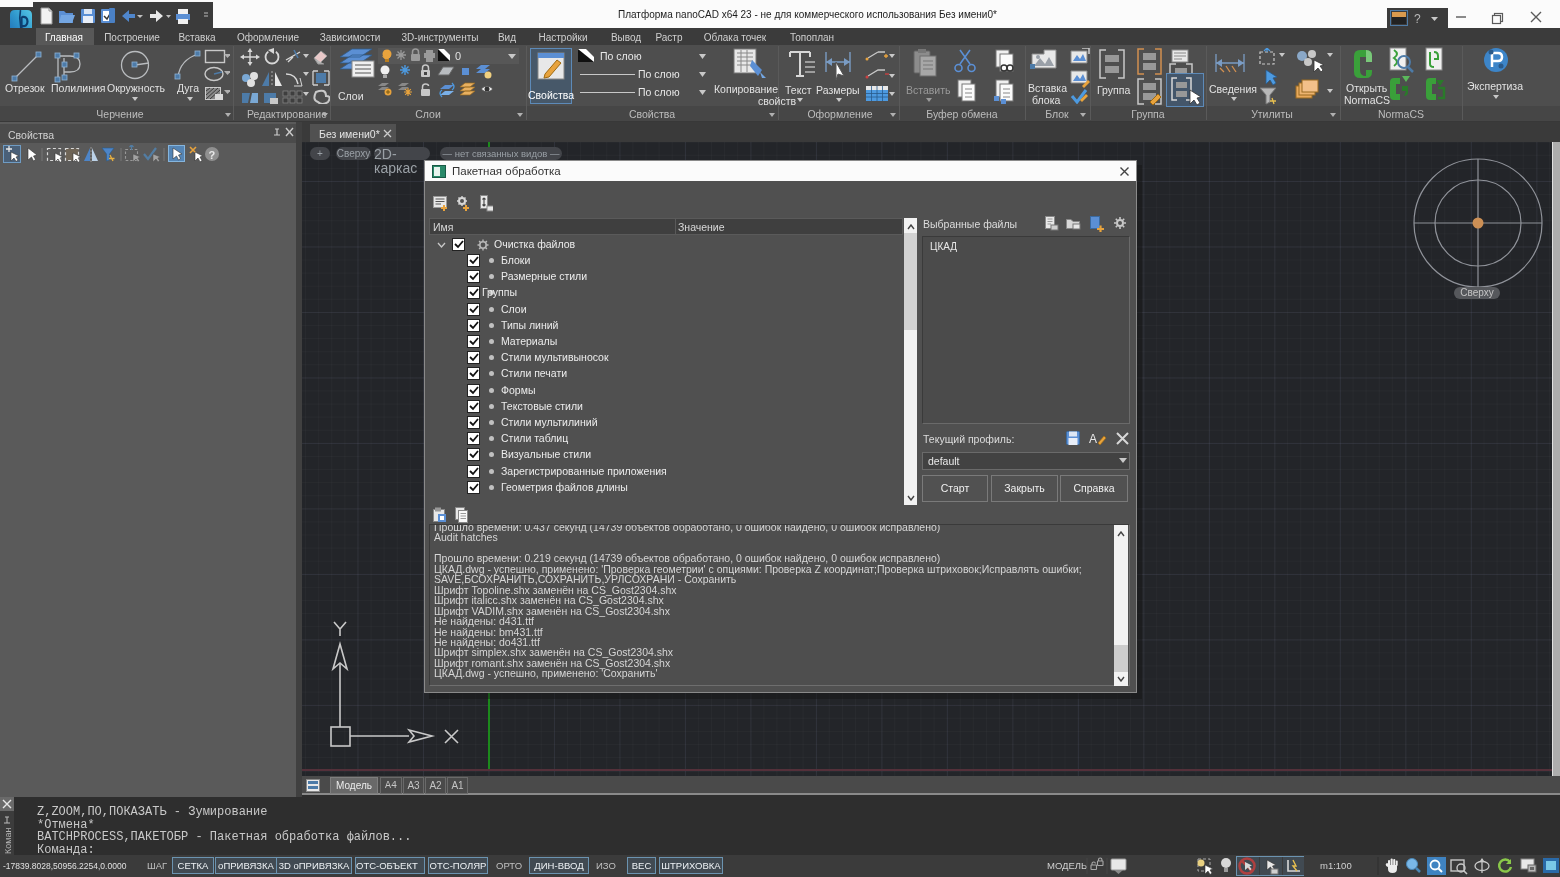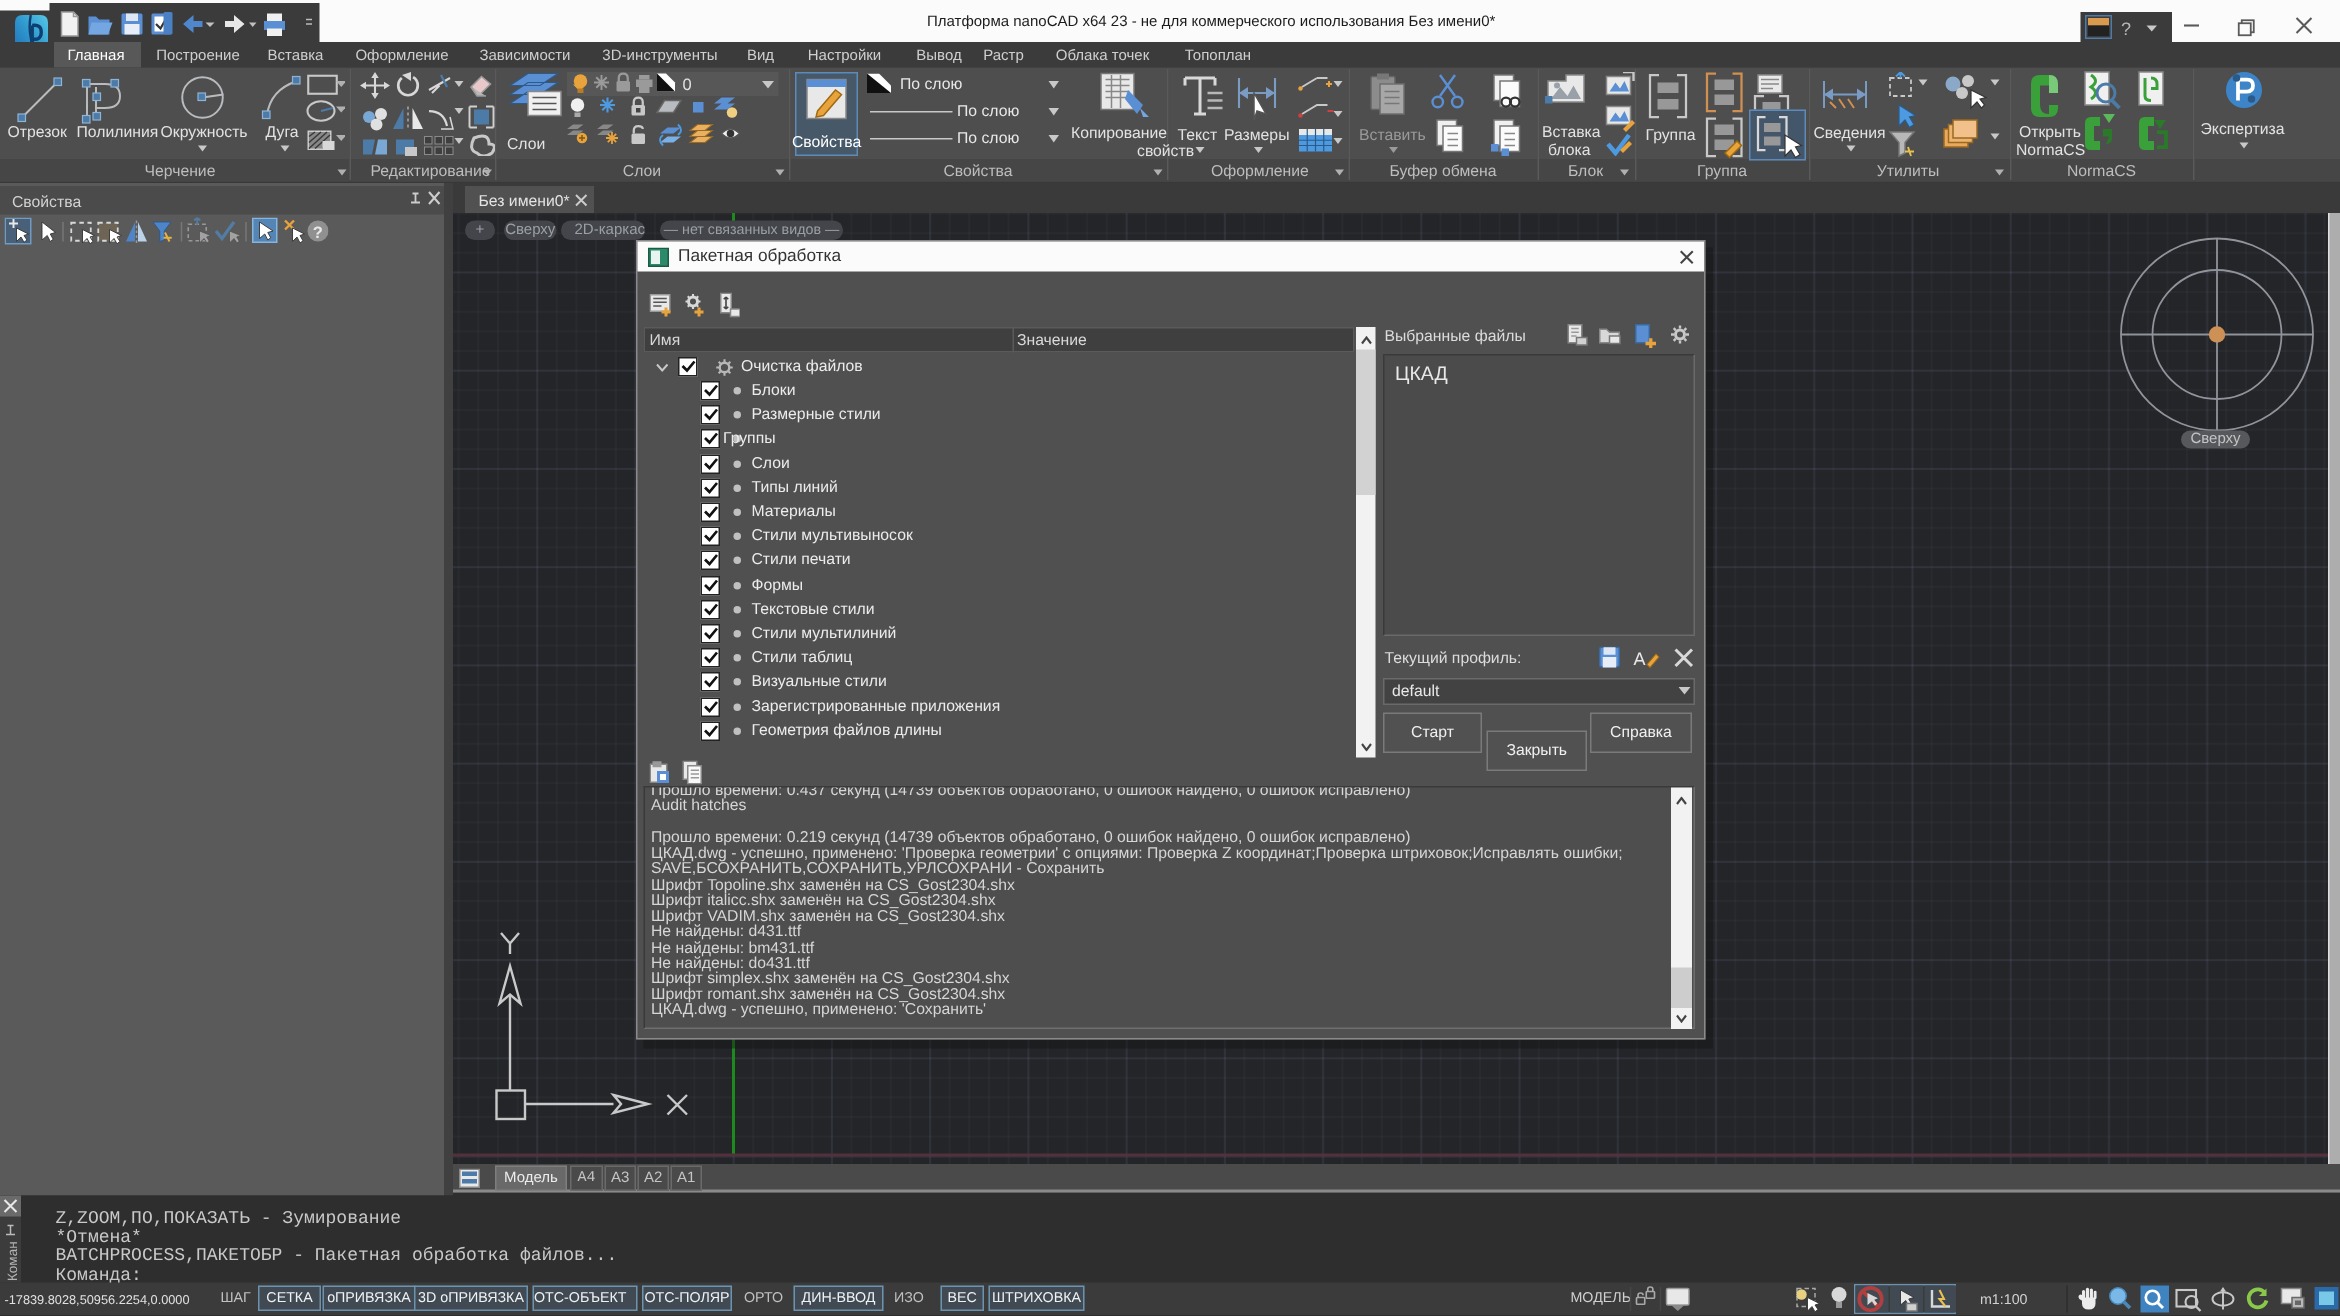--- a/index.html
+++ b/index.html
@@ -647,21 +647,21 @@
  linear-gradient(90deg, rgba(255,255,255,0.022) 1px, transparent 1px);
 background-size:65.5px 65.5px,65.5px 65.5px,13.1px 13.1px,13.1px 13.1px;
 background-position:55.5px 39px,55.5px 39px,3.1px 12.8px,3.1px 12.8px;overflow:hidden;">
 
   <div class="abs" style="left:186px;top:0;width:2px;height:628px;background:#1c8a1c;"></div>
 
   <div class="abs" style="left:0;top:627px;width:1250px;height:2px;background:#54303a;"></div>
 
   <div class="abs" style="left:8px;top:5px;width:20px;height:13px;background:#43454a;border-radius:7px;color:#9aa0a6;font-size:10px;text-align:center;line-height:14px;">+</div>
   <div class="abs" style="left:34px;top:5px;width:35px;height:13px;background:#43454a;border-radius:7px;color:#9aa0a6;font-size:10px;text-align:center;line-height:14px;">Сверху</div>
-  <div class="abs" style="left:72px;top:5px;width:56px;height:13px;background:#43454a;border-radius:7px;color:#9aa0a6;font-size:10px;text-align:right;line-height:14px;">2D-каркас</div>
+  <div class="abs" style="left:72px;top:5px;width:56px;height:13px;background:#43454a;border-radius:7px;color:#9aa0a6;font-size:14px;text-align:left;line-height:14px;">2D-каркас</div>
   <div class="abs" style="left:138px;top:5px;width:122px;height:13px;background:#43454a;border-radius:7px;color:#9aa0a6;font-size:9.5px;text-align:center;line-height:14px;">— нет связанных видов —</div>
 
   <svg class="abs" style="left:1110px;top:15px;" width="132" height="132" viewBox="0 0 132 132">
     <circle cx="66" cy="66" r="64" fill="none" stroke="#90939a" stroke-width="1.2"></circle>
     <circle cx="66" cy="66" r="43" fill="none" stroke="#90939a" stroke-width="1.2"></circle>
     <path d="M2 66 L130 66 M66 2 L66 130" stroke="#90939a" stroke-width="1.2"></path>
     <circle cx="66" cy="66" r="5.5" fill="#cd9055"></circle>
   </svg>
   <div class="abs" style="left:1152px;top:145px;width:46px;height:12px;background:#56585c;border-radius:6px;color:#c4c4c4;font-size:10px;text-align:center;line-height:12px;">Сверху</div>
 
@@ -889,21 +889,21 @@
 <g transform="translate(45,0)">
             <rect x="1.5" y="0.5" width="9" height="12" fill="#5b8fd4" stroke="#3a6aa0"></rect>
             <path d="M8 13 L15 13 M11.5 9.5 L11.5 16" stroke="#e8a33d" stroke-width="2.2"></path>
           </g>
 <g transform="translate(68,0)">
             <circle cx="8" cy="7" r="3" fill="none" stroke="#c8c8c8" stroke-width="2"></circle>
             <path d="M8 1 L8 3 M8 11 L8 13 M2 7 L4 7 M12 7 L14 7 M3.8 2.8 L5.2 4.2 M10.8 9.8 L12.2 11.2 M12.2 2.8 L10.8 4.2 M5.2 9.8 L3.8 11.2" stroke="#c8c8c8" stroke-width="1.6"></path>
           </g>
 </svg>
 <div class="abs" style="left:922px;top:236px;width:208px;height:188px;background:#4b4b4b;border:1px solid #6a6a6a;border-top-color:#3a3a3a;border-left-color:#3a3a3a;"></div>
-<div class="txt" style="left:930px;top:241px;font-size:13px;color:#e8e8e8;">ЦКАД</div>
+<div class="txt" style="left:930px;top:241px;font-size:10px;color:#e8e8e8;">ЦКАД</div>
 <div class="txt" style="left:923px;top:433px;font-size:10.5px;color:#dcdcdc;">Текущий профиль:</div>
 <svg class="abs" style="left:1066px;top:431px;" width="64" height="16" viewBox="0 0 64 16">
 <g>
             <rect x="0.5" y="0.5" width="13" height="13" rx="1" fill="#5b8fd4" stroke="#3a6aa0"></rect>
             <rect x="3" y="0.5" width="8" height="5" fill="#dce6f4"></rect>
             <rect x="2.5" y="7" width="9" height="7" fill="#e8eef8"></rect>
           </g>
 <g transform="translate(23,0)">
             <text x="0" y="12" font-size="12" fill="#e8e8e8">A</text>
             <path d="M9 12 L15 5 L17 7 L11 14 Z" fill="#e8a33d" stroke="#a06a10" stroke-width="0.7"></path>
@@ -911,21 +911,21 @@
 <g transform="translate(50,0)">
             <path d="M1 2 L12 13 M12 2 L1 13" stroke="#d8d8d8" stroke-width="2"></path>
           </g>
 </svg>
 <div class="abs" style="left:922px;top:452px;width:208px;height:18px;background:#424242;border:1px solid #6a6a6a;"></div>
 <div class="txt" style="left:928px;top:455px;font-size:10.5px;color:#e8e8e8;">default</div>
 <svg class="abs" style="left:1119px;top:458px;" width="9" height="7">
           <path d="M0 0 L8 0 L4 5 Z" fill="#c8c8c8"></path>
         </svg>
 <div class="abs" style="left:922px;top:475px;width:66px;height:27px;background:#515151;border:1px solid #7a7a7a;color:#f0f0f0;font-size:10.5px;text-align:center;line-height:25px;">Старт</div>
-<div class="abs" style="left:991px;top:475px;width:67px;height:27px;background:#515151;border:1px solid #7a7a7a;color:#f0f0f0;font-size:10.5px;text-align:center;line-height:25px;margin-top:12px;">Закрыть</div>
+<div class="abs" style="left:991px;top:475px;width:67px;height:27px;background:#515151;border:1px solid #7a7a7a;color:#f0f0f0;font-size:10.5px;text-align:center;line-height:25px;">Закрыть</div>
 <div class="abs" style="left:1060px;top:475px;width:68px;height:27px;background:#515151;border:1px solid #7a7a7a;color:#f0f0f0;font-size:10.5px;text-align:center;line-height:25px;">Справка</div>
 </div>
 
 
 <div class="abs" style="left:0;top:797px;width:1560px;height:58px;background:#2e2e2e;"></div>
 <div class="abs" style="left:0;top:797px;width:14px;height:58px;background:#3c3c3c;"></div>
 <div class="abs" style="left:0;top:797px;width:14px;height:14px;background:#6a6a6a;"></div>
 <svg class="abs" style="left:2px;top:799px;" width="10" height="55" viewBox="0 0 10 55">
 <path d="M1 1 L9 9 M9 1 L1 9" stroke="#e8e8e8" stroke-width="1.4"></path>
 <path d="M3 18 L7 18 M5 18 L5 24 M2 24 L8 24" stroke="#bbb" stroke-width="1"></path>

